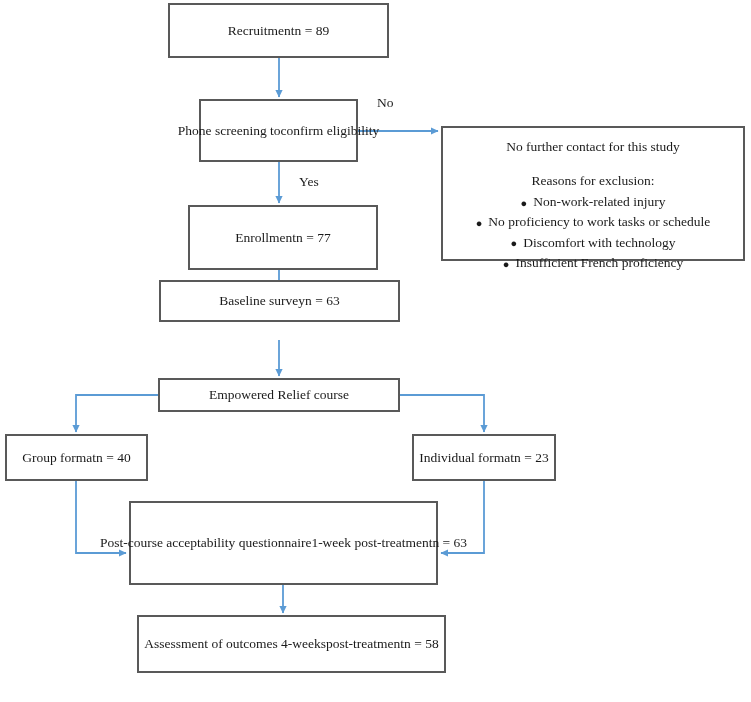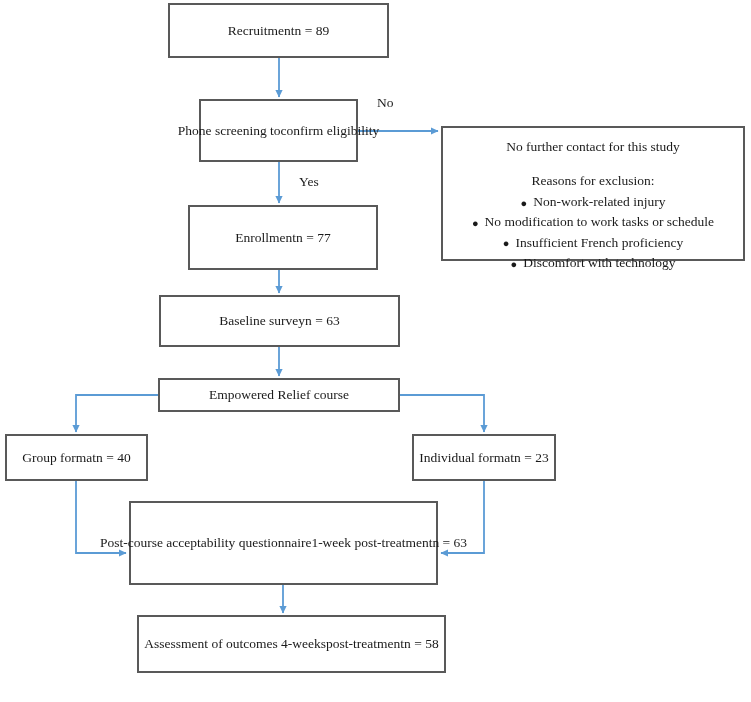--- a/index.html
+++ b/index.html
@@ -134,37 +134,37 @@
   <div class="edge-label" id="label-yes" style="left:299px; top:174px;">Yes</div>
 
   <div class="node" id="exclusion-box" style="left:441px; top:97px; width:304px; height:135px;margin-top:29px;">
     <span class="excl-head">No further contact for this study</span>
     <span class="excl-sub">Reasons for exclusion:</span>
     <ul>
       <li>
         <span class="bullet">●</span><span>Non-work-related injury</span>
       </li>
       <li>
-        <span class="bullet">●</span><span>No modification to work tasks or schedule</span>
+        <span class="bullet">●</span><span>No proficiency to work tasks or schedule</span>
+      </li>
+      <li>
+        <span class="bullet">●</span><span>Discomfort with technology</span>
       </li>
       <li>
         <span class="bullet">●</span><span>Insufficient French proficiency</span>
-      </li>
-      <li>
-        <span class="bullet">●</span><span>Discomfort with technology</span>
       </li>
     </ul>
   </div>
 
   <div class="node" id="node-enrollment" style="left:188px; top:205px; width:190px; height:65px;">
     <span class="line">Enrollment</span>
     <span class="line">n = 77</span>
   </div>
 
-  <div class="node" id="node-baseline-survey" style="left:159px; top:295px; width:241px; height:52px;">
+  <div class="node" id="node-baseline-survey" style="left:159px; top:280px; width:241px; height:42px;">
     <span class="line">Baseline survey</span>
     <span class="line">n = 63</span>
   </div>
 
   <div class="node" id="node-empowered-relief" style="left:158px; top:378px; width:242px; height:34px;">
     <span class="line">Empowered Relief course</span>
   </div>
 
   <div class="node" id="node-group-format" style="left:5px; top:434px; width:143px; height:47px;">
     <span class="line">Group format</span>

